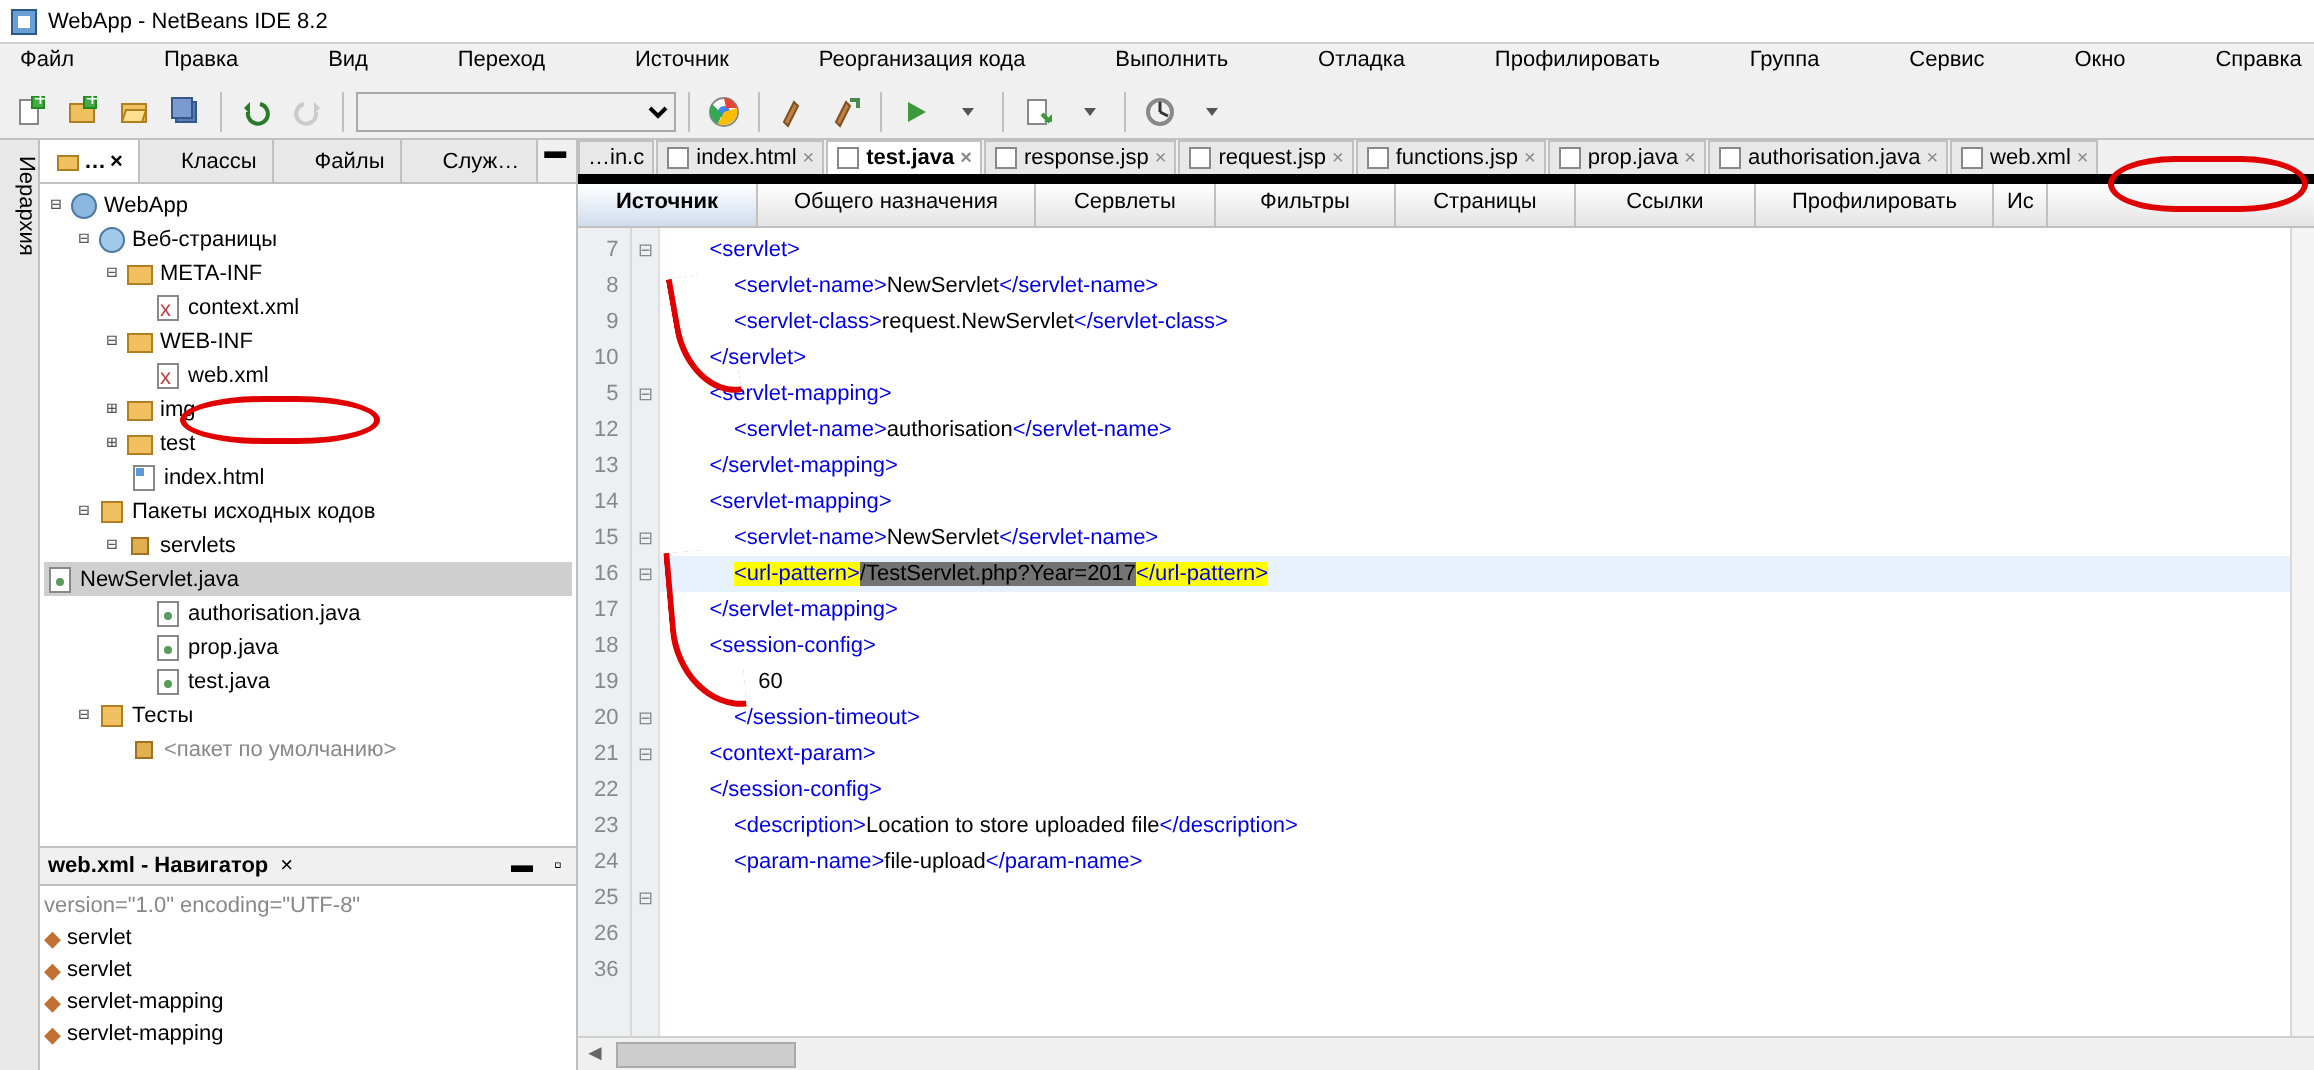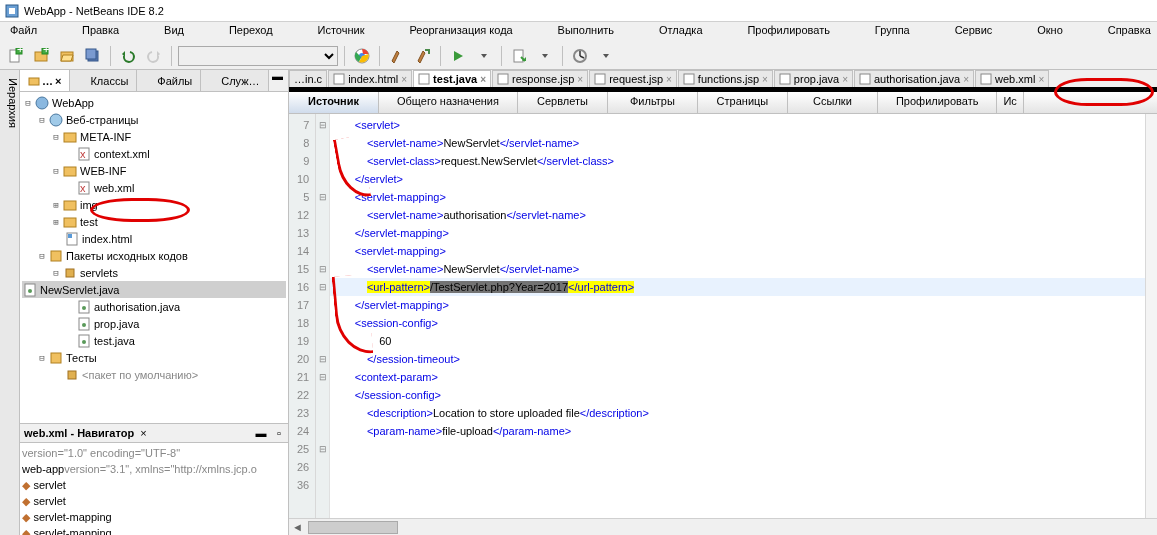--- a/index.html
+++ b/index.html
@@ -374,24 +374,20 @@
       <div class="panectrl" style="margin-left:auto">
           <span>▬</span>
           <span>▫</span>
         </div>
     </div>
     <div class="navbody" style="height:92px">
       <div class="navline">
           <span class="gray">version="1.0" encoding="UTF-8"</span>
         </div>
       <div class="navline">
-          <span>web-app </span>
-          <span class="gray">version="3.1", xmlns="http://xmlns.jcp.o</span>
-        </div>
-      <div class="navline">
           <span style="color:#c07030;margin-right:3px">◆</span>
           <span>servlet</span>
         </div>
       <div class="navline">
           <span style="color:#c07030;margin-right:3px">◆</span>
           <span>servlet</span>
         </div>
       <div class="navline">
           <span style="color:#c07030;margin-right:3px">◆</span>
           <span>servlet-mapping</span>

